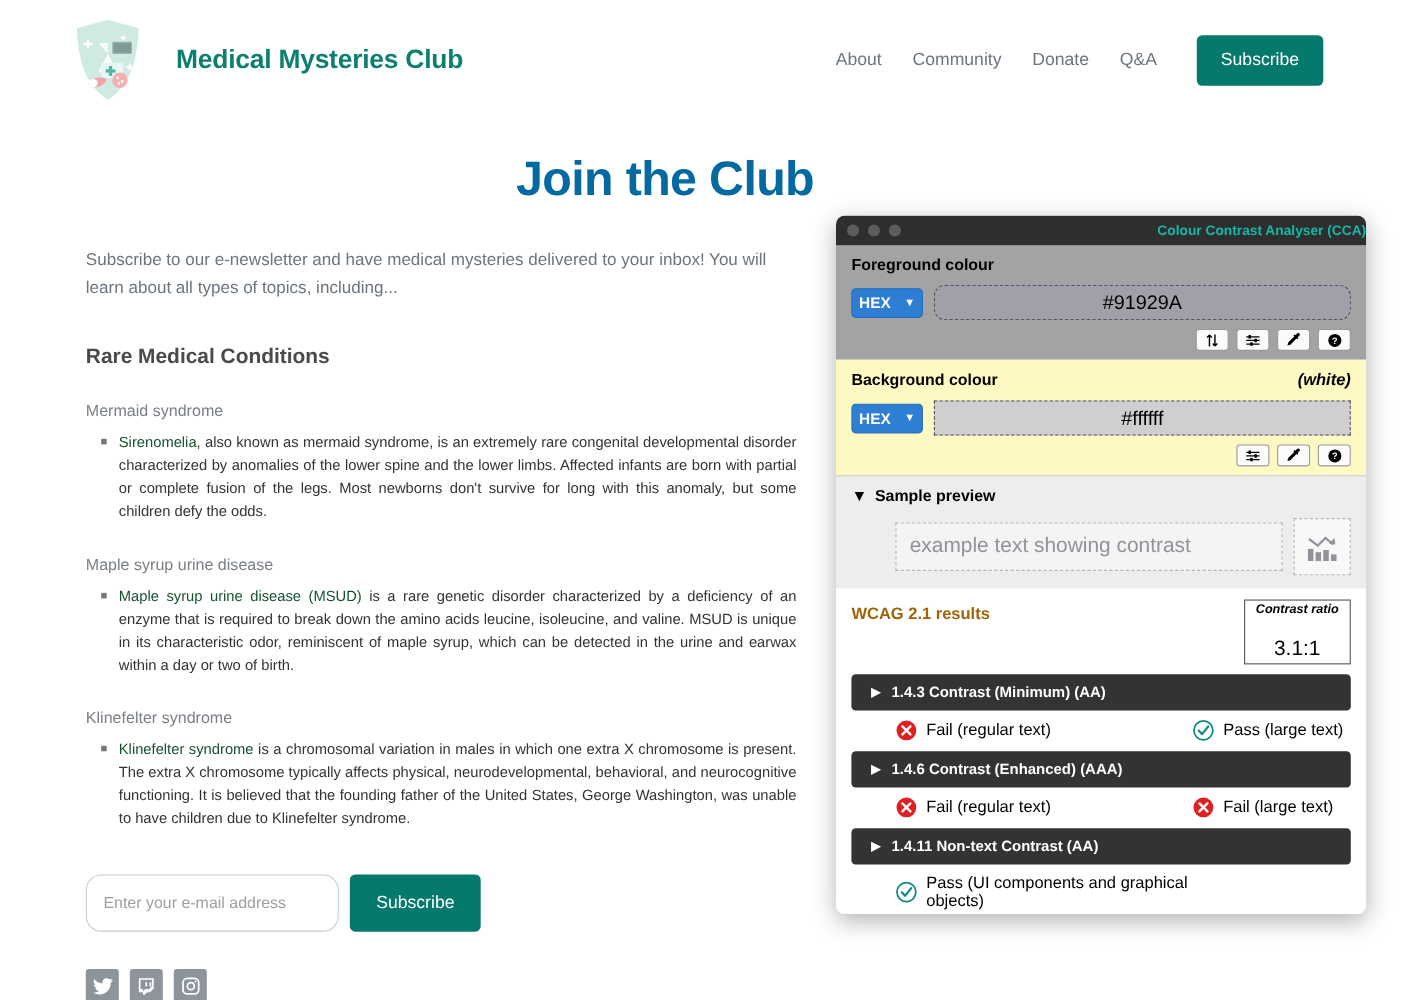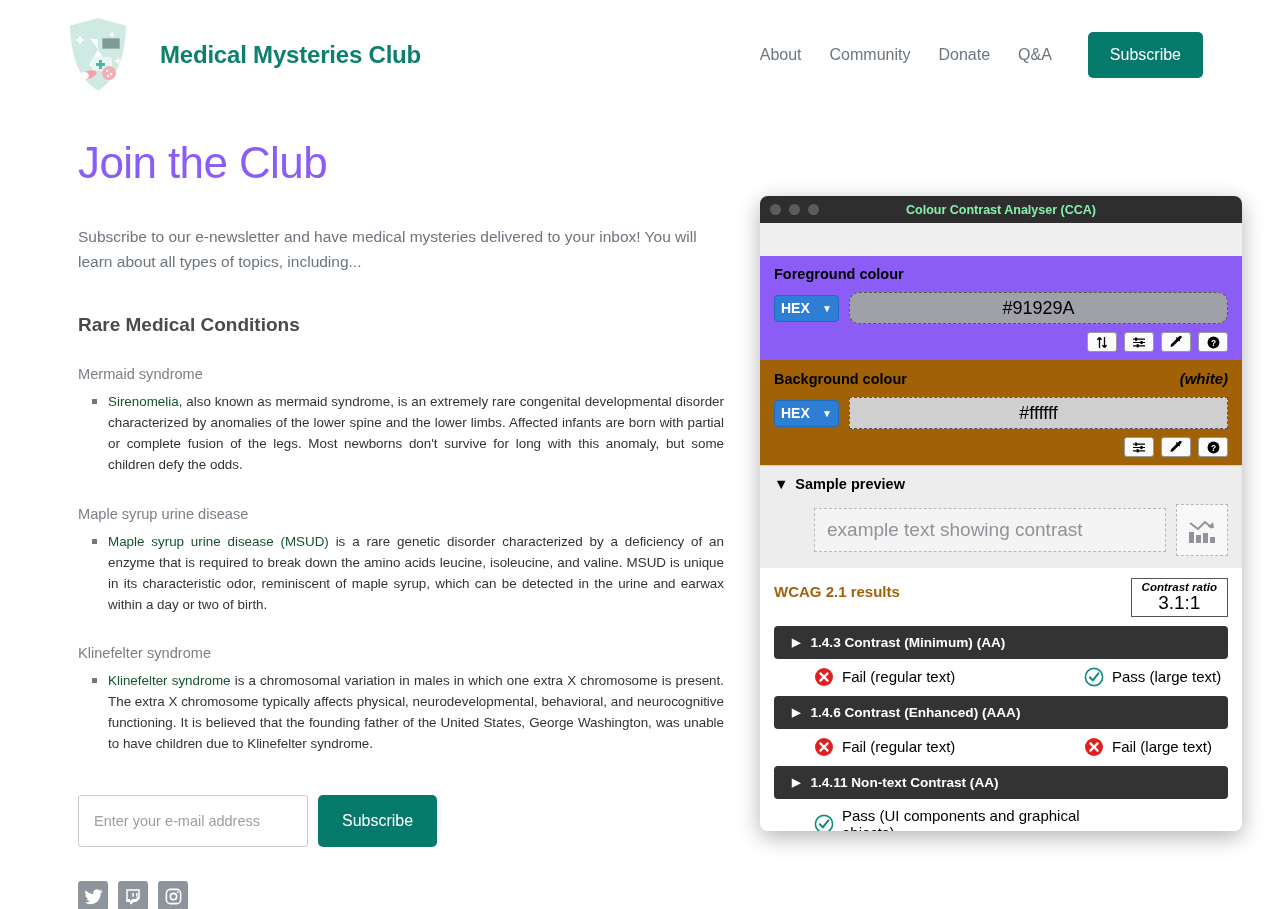--- a/index.html
+++ b/index.html
@@ -31,22 +31,22 @@
   #nav-subscribe-btn {
     background:#05796b; color:#fff; border:none; border-radius:5px;
     font-size:16px; font-weight:500; padding:14px 22px;
     cursor:pointer; margin-left:8px;
     font-family:"Liberation Sans", sans-serif;
   }
 
   
   #main-content { padding:0 0 0 78px; width:740px; }
   #page-title {
-    font-size:44px; font-weight:normal; color:#8b5cf6;
-    margin:42px 0 0 0; letter-spacing:-0.6px;
+    font-size:44px; font-weight:bold; color:#0369a1;
+    margin:42px 0 0 0; letter-spacing:-0.6px;text-align:right;
   }
   #intro-paragraph {
     font-size:15.5px; color:#6c757d; line-height:1.62;
     margin:36px 0 0 0; width:628px;
   }
   #section-heading {
     font-size:19px; font-weight:bold; color:#4a4a4a;
     margin:40px 0 0 0;
   }
   .condition-block { margin-top:30px; }
@@ -61,21 +61,21 @@
   }
   .condition-item:before {
     content:""; position:absolute; left:0; top:7px;
     width:5px; height:5px; background:#777;
   }
   .cond-link { color:#14532d; text-decoration:none; cursor:pointer; }
 
   
   #subscribe-form { display:flex; align-items:stretch; margin:40px 0 0 0; }
   #email-input {
-    width:230px; height:52px; border:1px solid #ccc; border-radius:3px;
+    width:230px; height:52px; border:1px solid #ccc; border-radius:14px;
     padding:0 15px; font-size:14.5px; color:#333; outline:none;
     font-family:"Liberation Sans", sans-serif; background:#fff;
   }
   #email-input::placeholder { color:#9a9fa4; }
   #form-subscribe-btn {
     margin-left:10px; background:#05796b; color:#fff; border:none;
     border-radius:5px; font-size:16px; padding:0 24px; cursor:pointer;
     font-family:"Liberation Sans", sans-serif;
   }
   #social-links { display:flex; gap:10px; margin:34px 0 0 0; }
@@ -95,28 +95,28 @@
   }
   #cca-titlebar {
     height:27px; background:#2e2e2e; display:flex; align-items:center;
     position:relative; padding-left:10px;
   }
   .traffic-light {
     width:11px; height:11px; border-radius:50%;
     background:#5c5c5c; margin-right:8px;
   }
   #cca-title-text {
-    position:absolute; left:0; right:0; text-align:center;
-    font-size:12.5px; font-weight:bold; color:#86efac;
+    position:absolute; left:0; right:0; text-align:right;
+    font-size:12.5px; font-weight:bold; color:#14b8a6;
     pointer-events:none;
   }
 
   .cca-section { padding:10px 14px 8px 14px; }
-  #fg-section { background:#8b5cf6;margin-top:33px; }
-  #bg-section { background:#a16207; }
+  #fg-section { background:#a3a3a3; }
+  #bg-section { background:#fef9c3; }
   .cca-section-label {
     font-size:14.5px; font-weight:bold; color:#000; margin-bottom:10px;
     display:flex; align-items:baseline;
   }
   #bg-white-note {
     margin-left:auto; font-style:italic; font-size:15px; font-weight:bold; color:#000;
   }
   .colour-row { display:flex; align-items:center; gap:10px; }
   .hex-select {
     background:#2e7fd4; color:#fff; border:1px solid #1f6cbc; border-radius:4px;
@@ -158,21 +158,21 @@
 
   
   #wcag-section { background:#fff; padding:10px 14px 12px 14px; }
   #wcag-header-row { display:flex; align-items:flex-start; }
   #wcag-title { font-size:15px; font-weight:bold; color:#a16207; margin-top:5px; }
   #contrast-ratio-box {
     margin-left:auto; border:1px solid #555; background:#fff;
     padding:2px 10px 3px 10px; text-align:center; min-width:96px;
   }
   #contrast-ratio-label { font-size:11.5px; font-weight:bold; color:#000;font-style:italic; }
-  #contrast-ratio-value { font-size:19px; color:#000; line-height:1.05; }
+  #contrast-ratio-value { font-size:19px; color:#000; line-height:1.05;margin-top:20px; }
 
   .wcag-group { margin-top:9px; }
   .wcag-bar {
     background:#333333; color:#fff; border-radius:4px;
     height:33px; display:flex; align-items:center; gap:10px;
     padding:0 18px; font-size:13.6px; font-weight:bold; cursor:pointer;
   }
   .wcag-bar .tri { font-size:11px; }
   .wcag-results { display:flex; margin:8px 0 0 40px; }
   .wcag-result { display:flex; align-items:center; gap:8px; font-size:15px; color:#000; }

